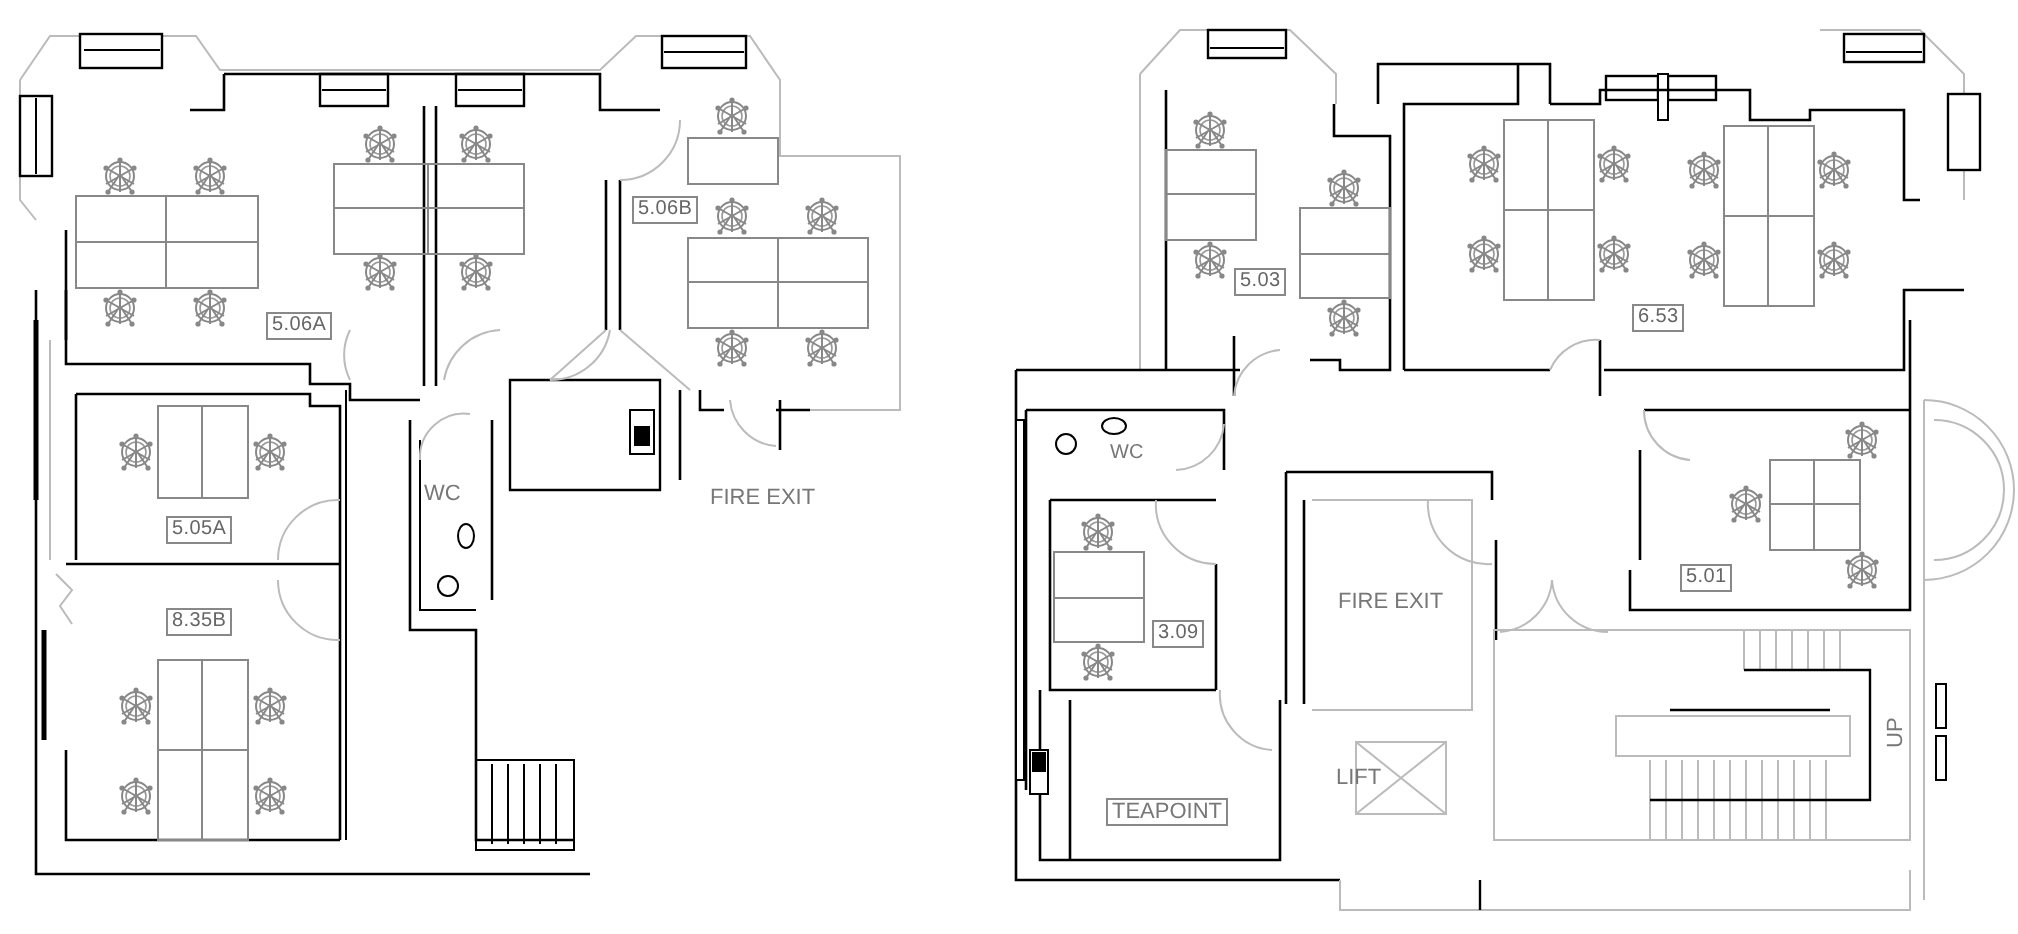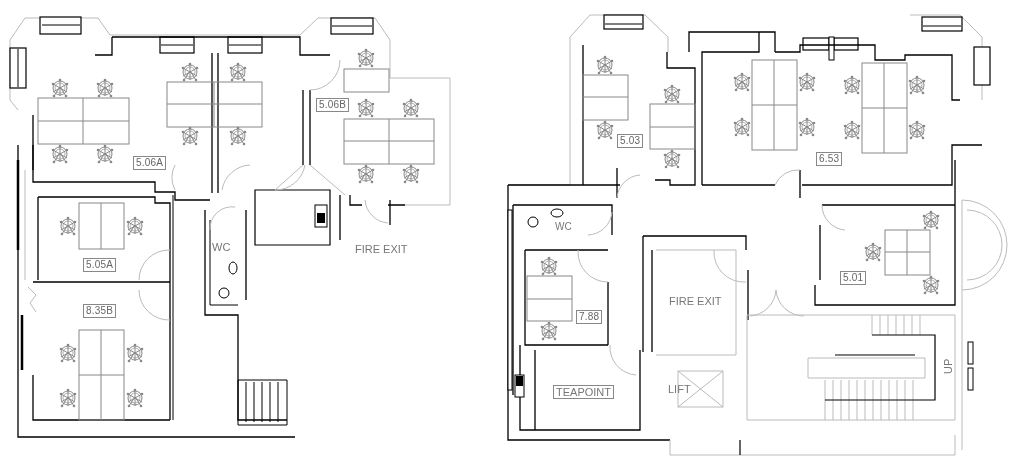--- a/index.html
+++ b/index.html
@@ -1,20 +1,20 @@
 <!DOCTYPE html>
 <html><head>
 <meta charset="utf-8">
 <style>
   html,body{margin:0;padding:0;background:#ffffff;}
   body{width:1009px;height:467px;overflow:hidden;position:relative;font-family:"Liberation Sans",sans-serif;}
   #plan{position:absolute;left:0;top:0;width:1009px;height:467px;}
   .room-label{position:absolute;font-size:10px;color:#666;border:1px solid #888;padding:0 2px;line-height:12px;background:#fff;font-family:"Liberation Sans",sans-serif;letter-spacing:0.2px;}
   .area-label{position:absolute;font-size:11px;color:#777;line-height:12px;font-family:"Liberation Sans",sans-serif;}
-  .area-label.boxed{border:1px solid #888;padding:0 2px;}
+  .area-label.boxed{border:1px solid #888;padding:0 2px;margin-top:14px;}
   .vertical{transform:rotate(-90deg);transform-origin:left top;}
 </style>
 </head>
 <body>
 
 <svg id="plan" viewBox="0 0 1009 467" xmlns="http://www.w3.org/2000/svg">
   <defs>
     <g id="chair">
       <circle cx="0" cy="0" r="7" fill="none" stroke="#888" stroke-width="1"></circle>
       <circle cx="0" cy="0" r="5" fill="none" stroke="#999" stroke-width="0.8"></circle>
@@ -218,19 +218,19 @@
 
 <span class="room-label" style="left:133px;top:144px;margin-top:12px;">5.06A</span>
 <span class="room-label" style="left:316px;top:98px;">5.06B</span>
 <span class="room-label" style="left:83px;top:258px;">5.05A</span>
 <span class="room-label" style="left:83px;top:304px;">8.35B</span>
 <span class="area-label" style="left:212px;top:241px;">WC</span>
 <span class="area-label" style="left:355px;top:243px;">FIRE EXIT</span>
 
 <span class="room-label" style="left:617px;top:134px;">5.03</span>
 <span class="room-label" style="left:816px;top:152px;">6.53</span>
-<span class="room-label" style="left:840px;top:271px;">5.01</span>
-<span class="room-label" style="left:576px;top:310px;">7.88</span>
+<span class="room-label" style="left:840px;top:282px;">5.01</span>
+<span class="room-label" style="left:576px;top:310px;">3.09</span>
 <span class="area-label" style="left:555px;top:221px;font-size:10px;">WC</span>
 <span class="area-label" style="left:669px;top:295px;">FIRE EXIT</span>
 <span class="area-label boxed" style="left:553px;top:385px;">TEAPOINT</span>
 <span class="area-label" style="left:668px;top:383px;">LIFT</span>
 <span class="area-label vertical" style="left:942px;top:374px;">UP</span>
 
 </body></html>

